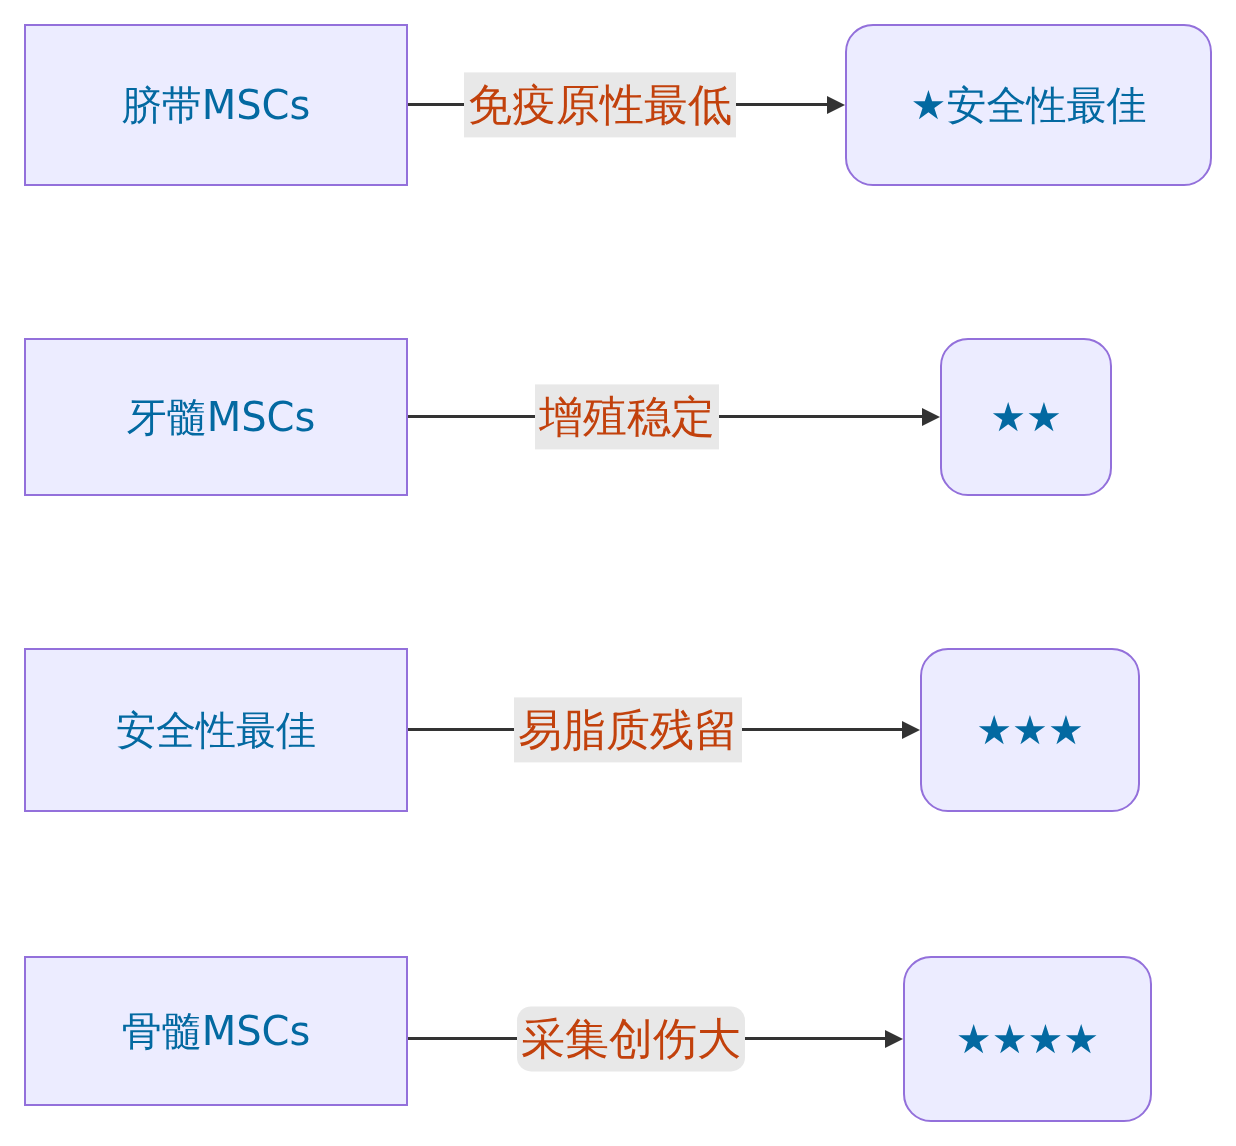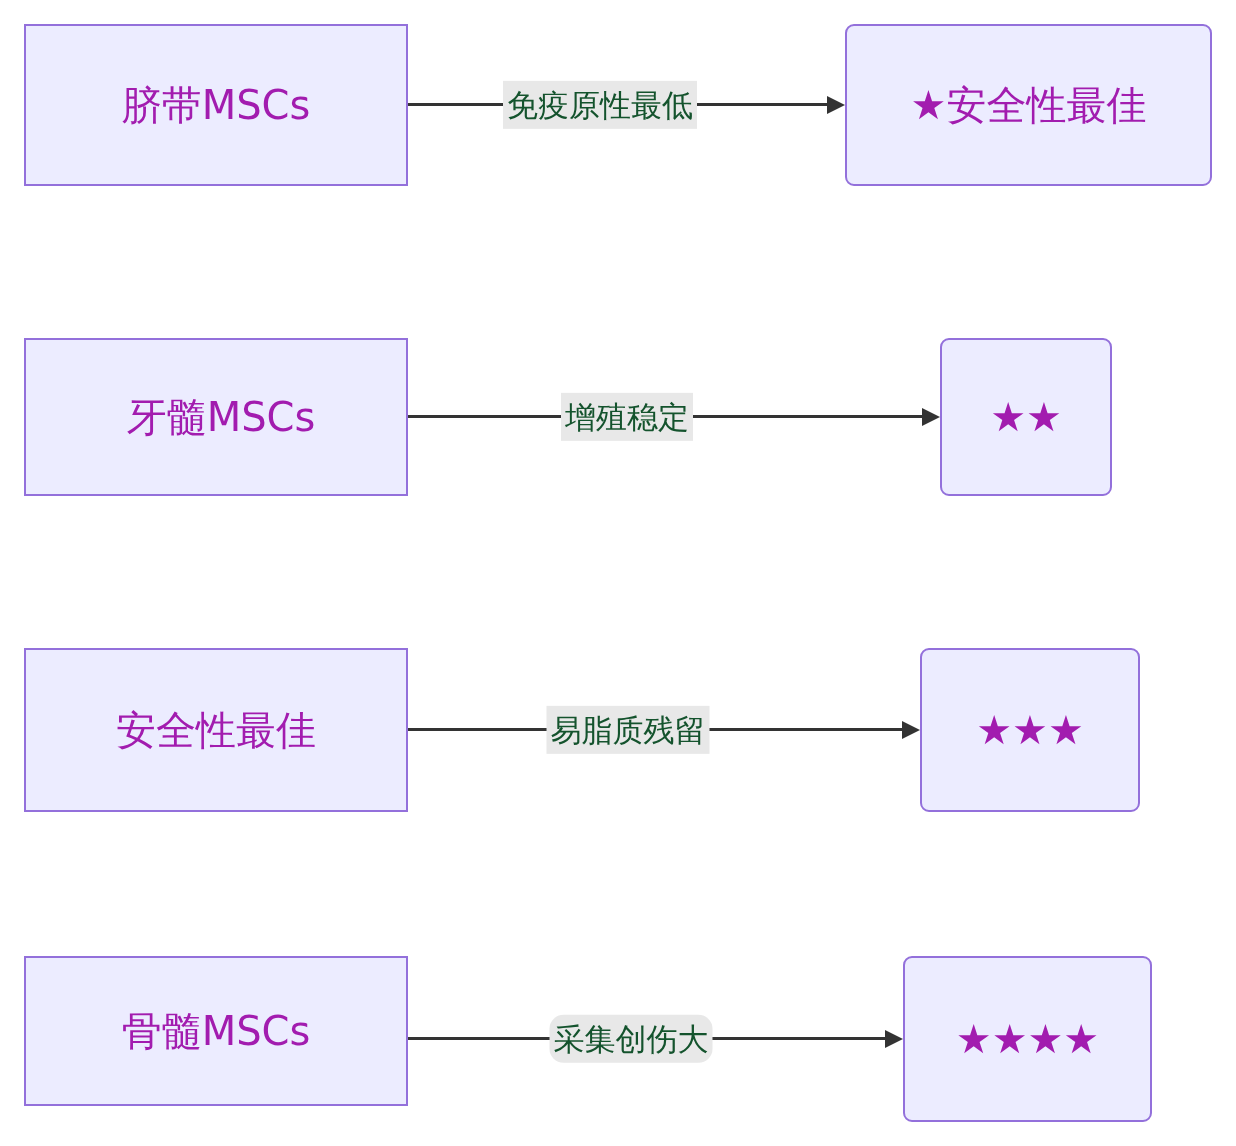--- a/index.html
+++ b/index.html
@@ -16,49 +16,49 @@
 
   .row { position: absolute; left: 0; width: 100%; }
 
   .node {
     position: absolute;
     display: flex;
     align-items: center;
     justify-content: center;
     background: #ECECFF;
     border: 2px solid #9370DB;
-    color: #a21caf;
+    color: #0369a1;
     font-size: 40px;
     line-height: 1.2;
     text-align: center;
     white-space: nowrap;
   }
-  .node.rounded { border-radius: 9px; }
+  .node.rounded { border-radius: 28px; }
 
   .edge-line {
     position: absolute;
     height: 0;
     border-top: 3px solid #333333;
   }
 
   .arrow-head {
     position: absolute;
     width: 0;
     height: 0;
     border-left: 18px solid #333333;
     border-top: 9px solid transparent;
     border-bottom: 9px solid transparent;
   }
 
   .edge-label {
     position: absolute;
     transform: translate(-50%, -50%);
     background: #E8E8E8;
-    color: #14532d;
-    font-size: 31px;
+    color: #c2410c;
+    font-size: 44px;
     line-height: 1.3;
     padding: 4px 4px;
     white-space: nowrap;
   }
 </style>
 </head>
 <body>
 
 <div class="canvas">
 

